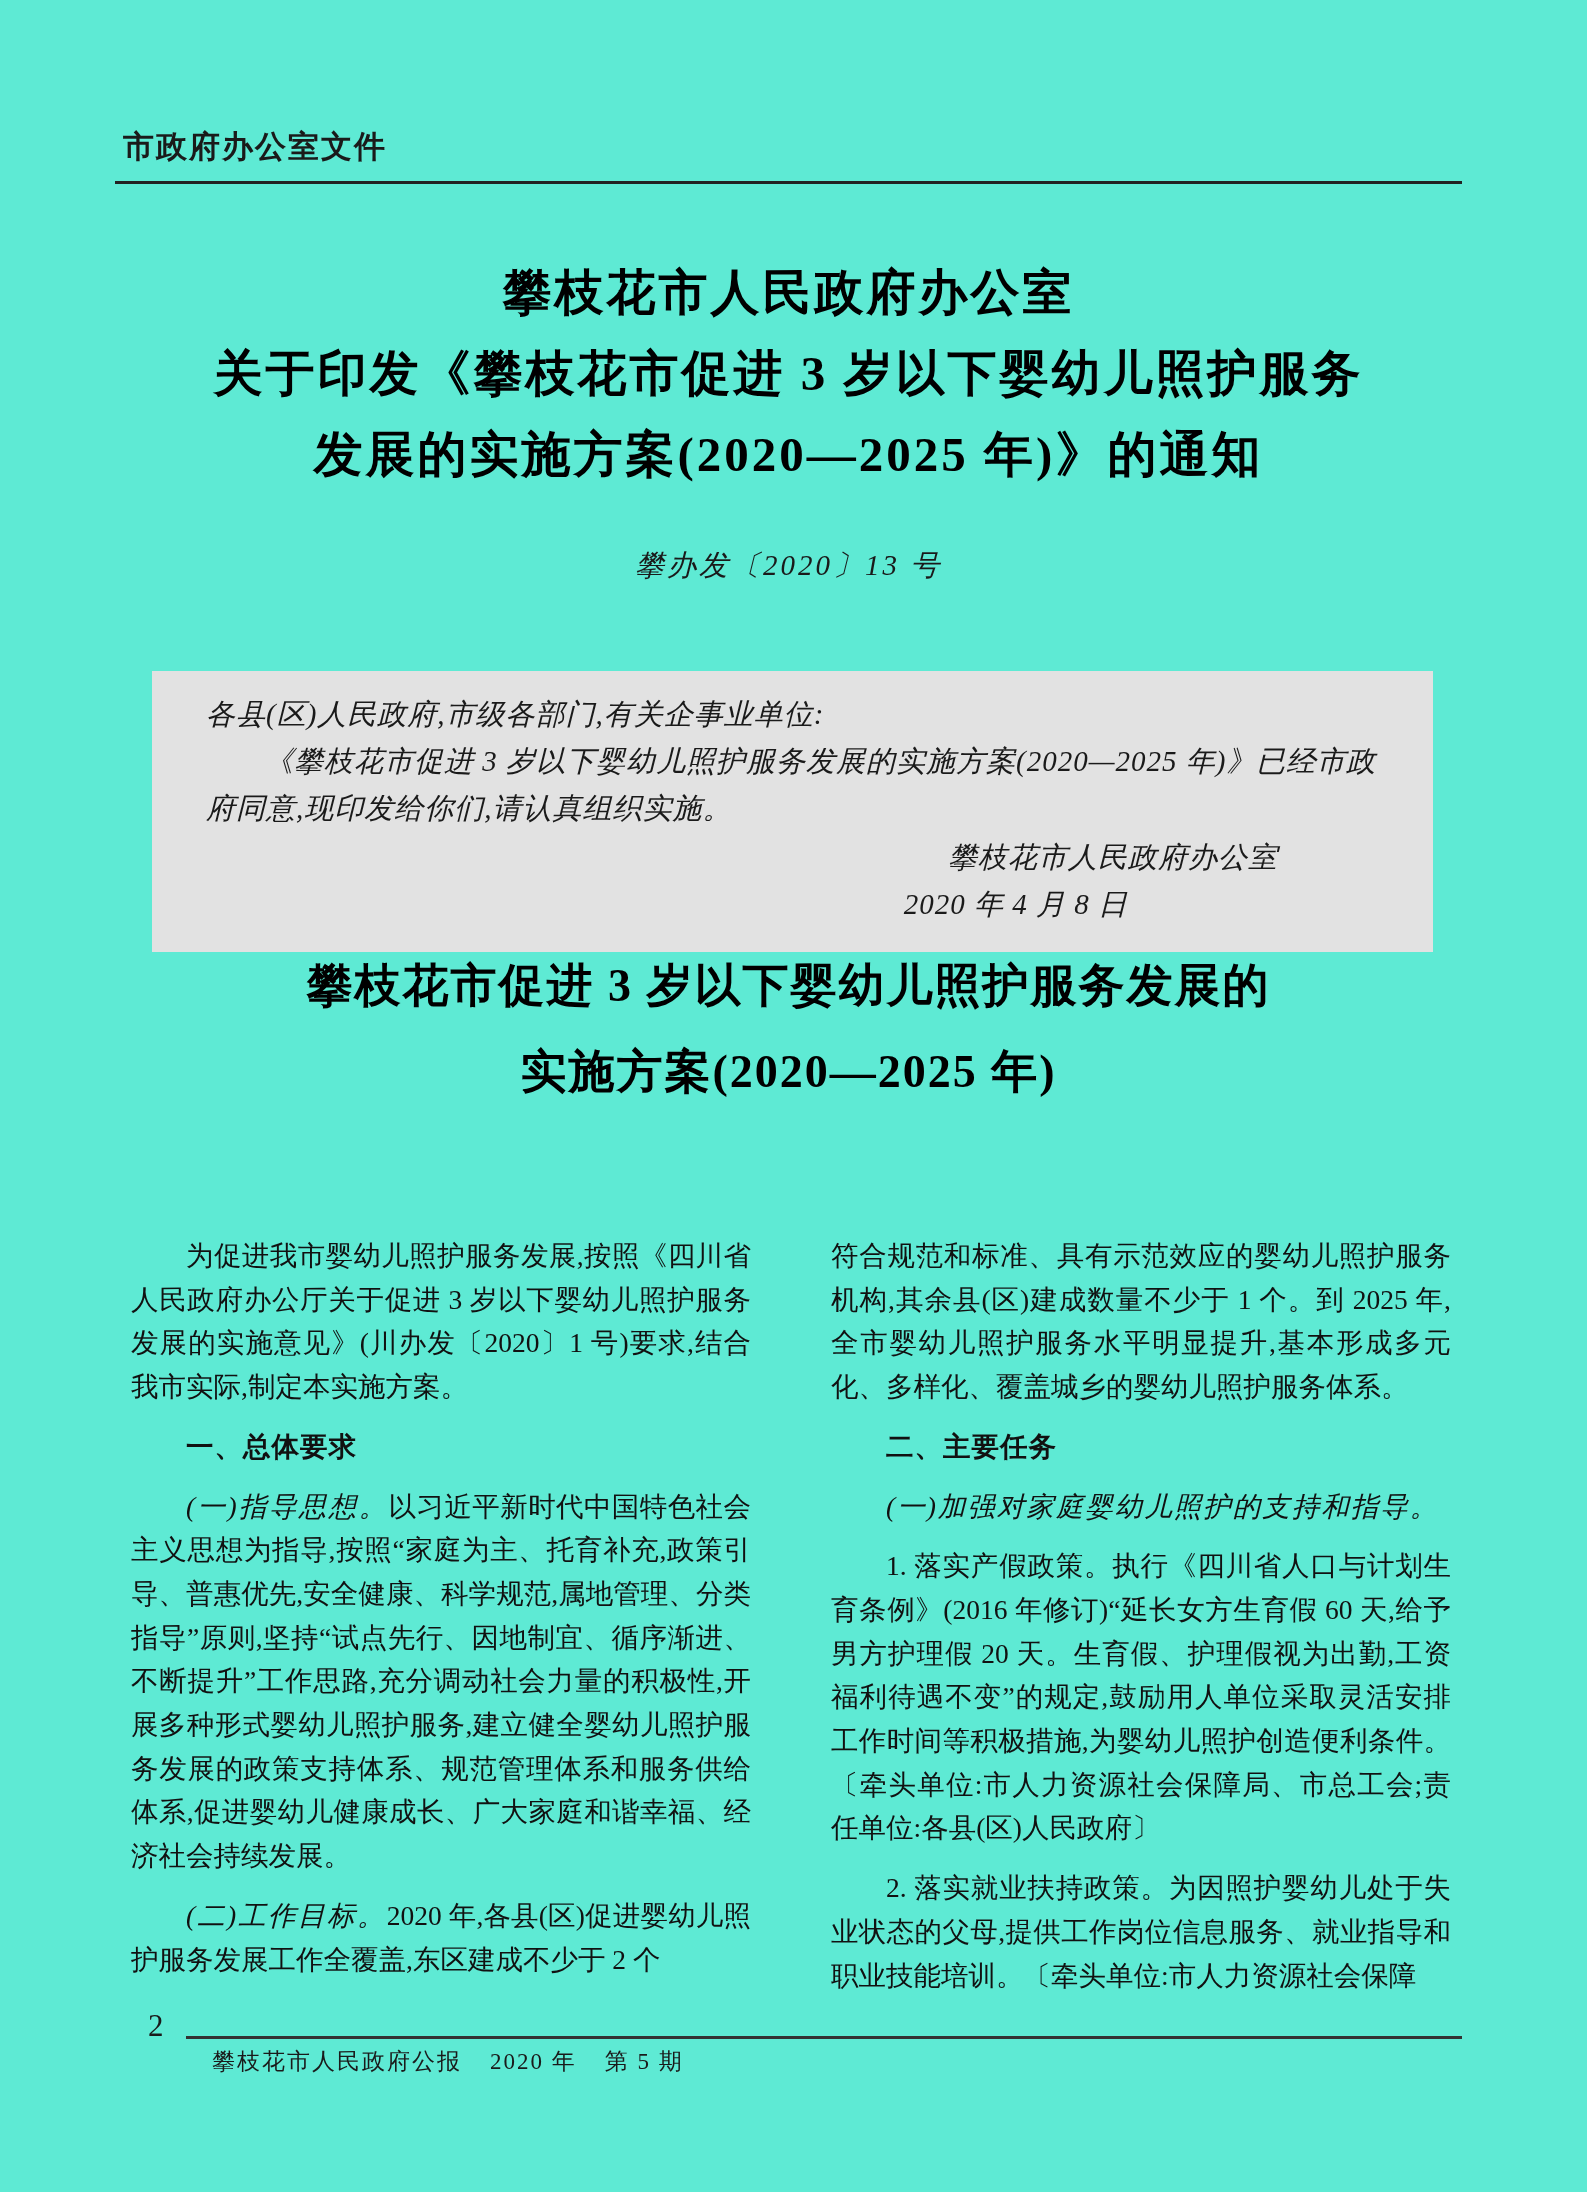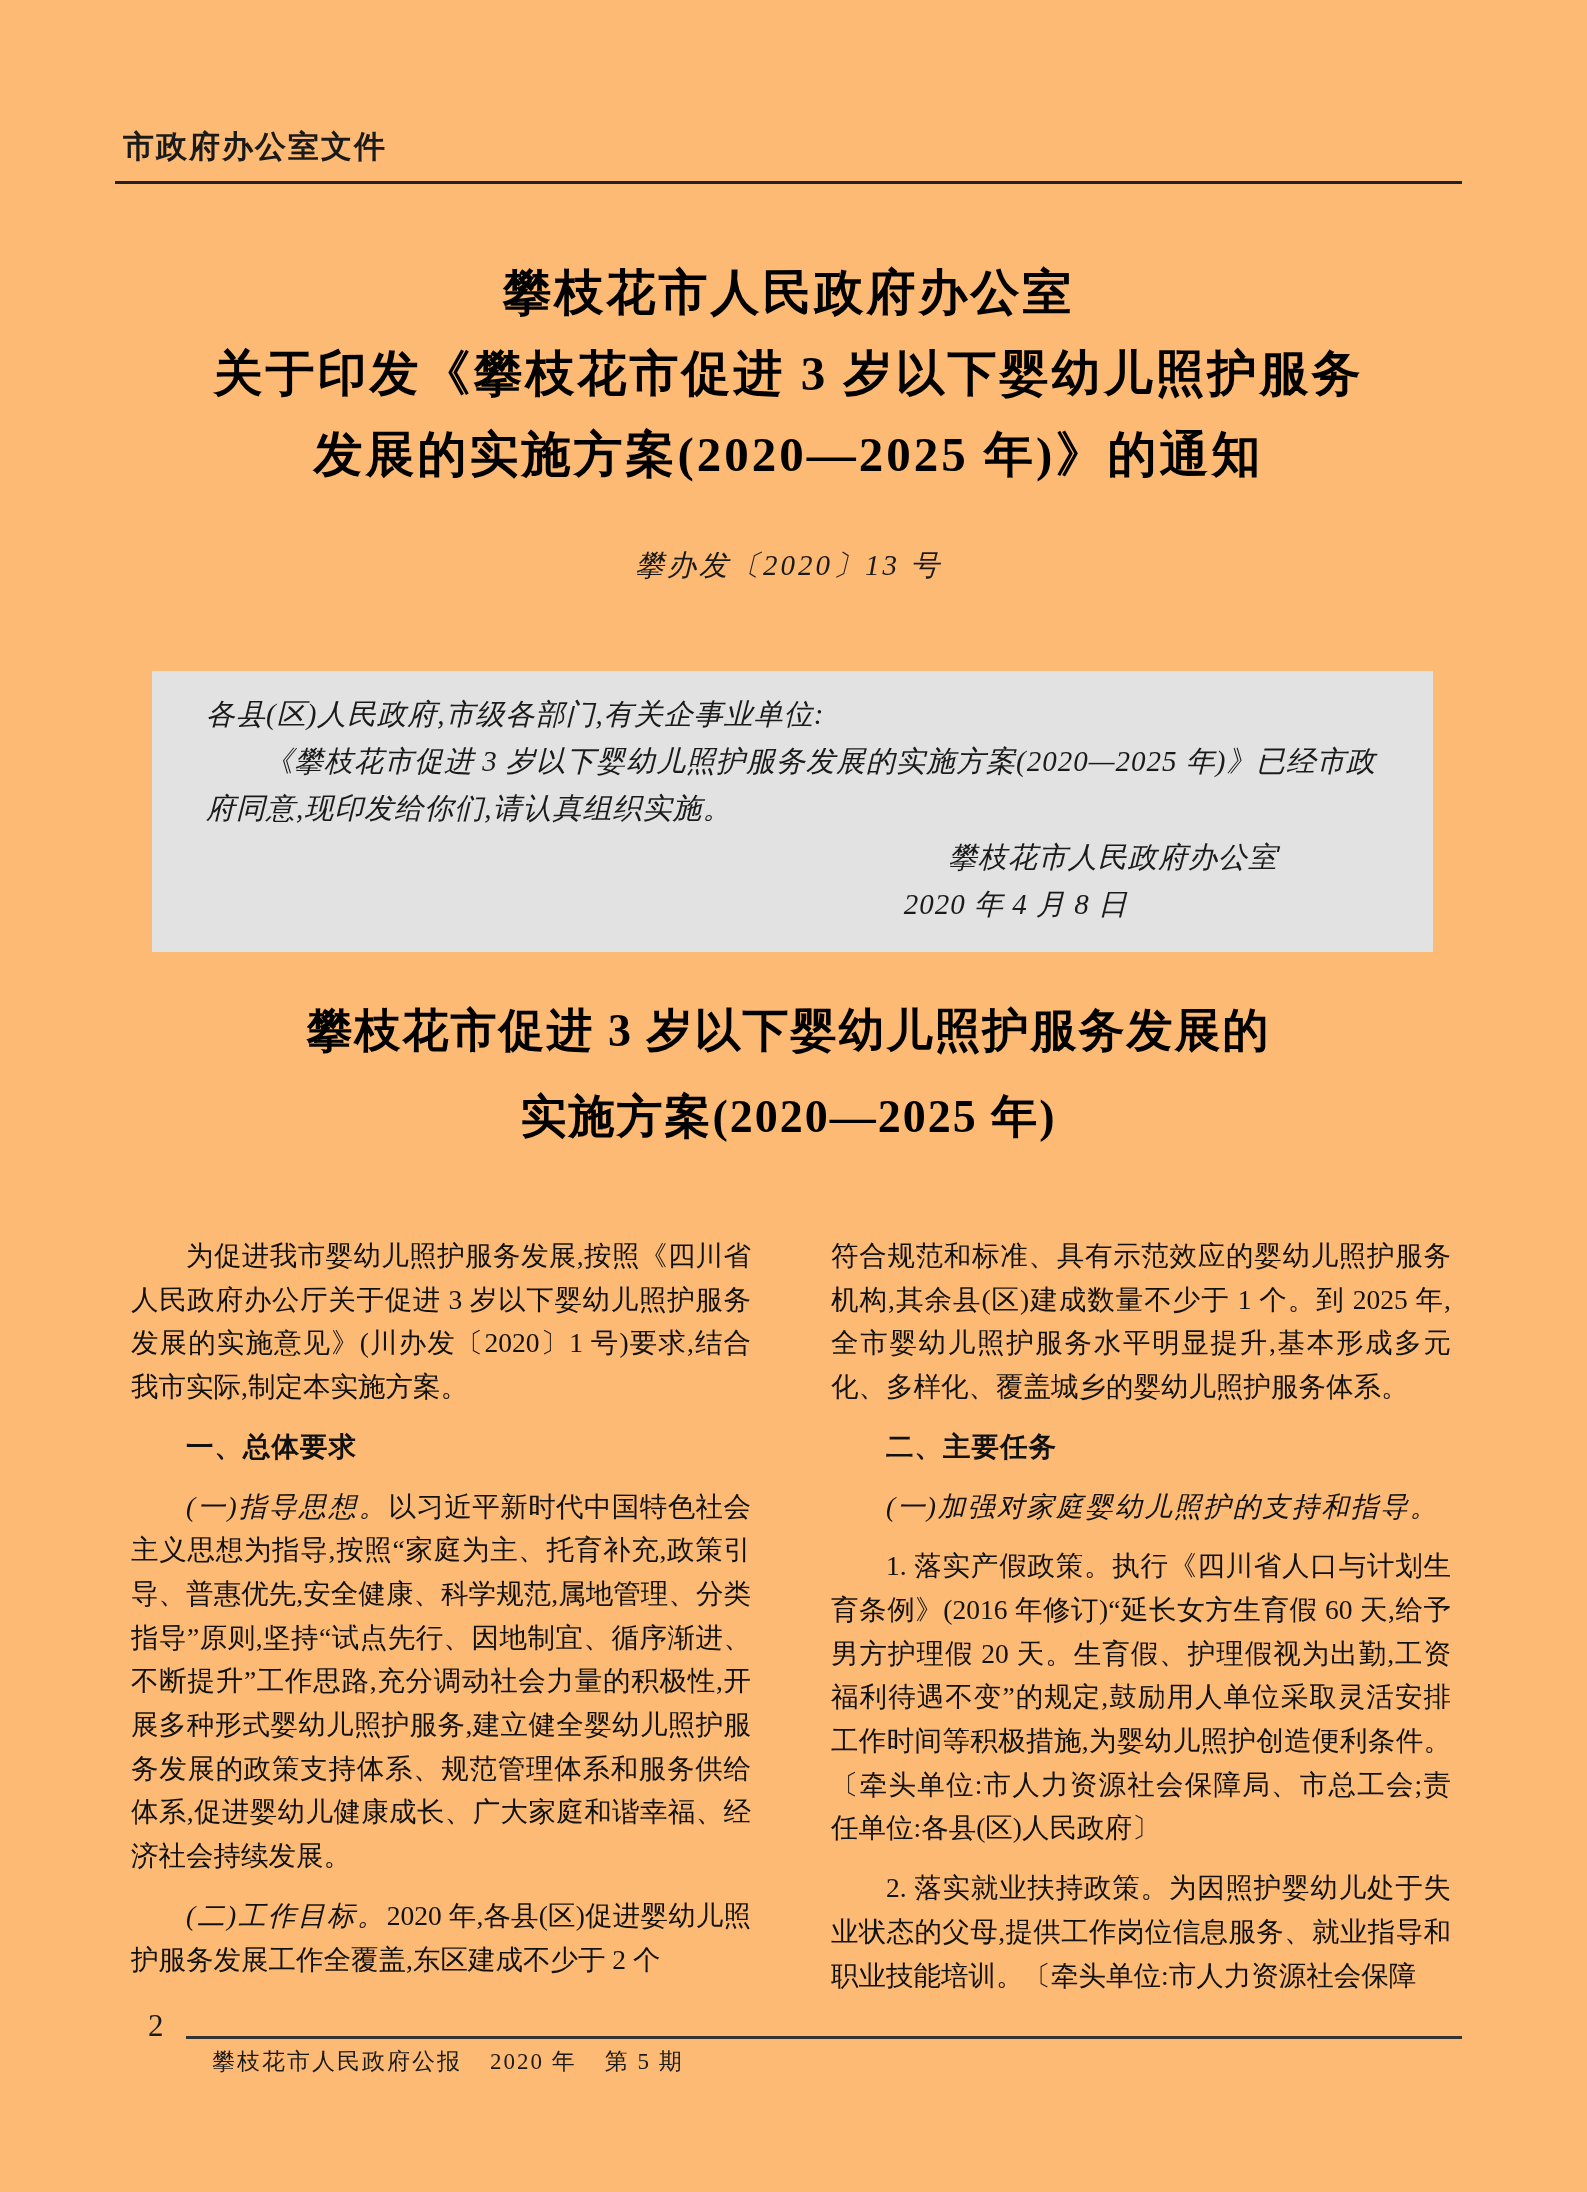--- a/index.html
+++ b/index.html
@@ -4,21 +4,21 @@
 <style>
   html, body {
     margin: 0;
     padding: 0;
     background: #ffffff;
   }
   .page {
     position: relative;
     width: 1587px;
     height: 2192px;
-    background: #fdba74;
+    background: #5eead4;
     color: #1a1a1a;
     font-family: "Liberation Serif", serif;
     overflow: hidden;
   }
 
   
   .page-header-label {
     position: absolute;
     top: 126px;
     left: 123px;
@@ -87,21 +87,21 @@
     margin-top: 2px;
   }
   .letter-date {
     text-align: right;
     padding-right: 255px;
   }
 
   
   .plan-title {
     position: absolute;
-    top: 988px;
+    top: 943px;
     left: 115px;
     width: 1347px;
     margin: 0;
     text-align: center;
     font-weight: 900;
     font-size: 46px;
     line-height: 86px;
     letter-spacing: 2px;
     color: #000000;
   }

